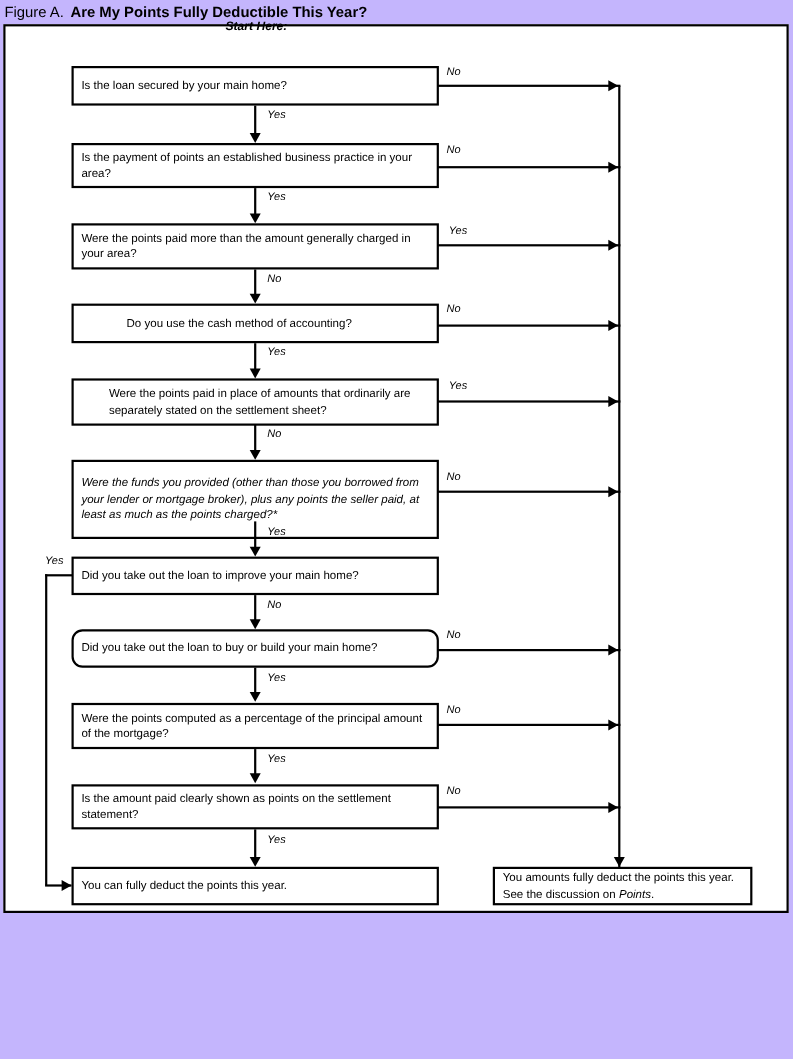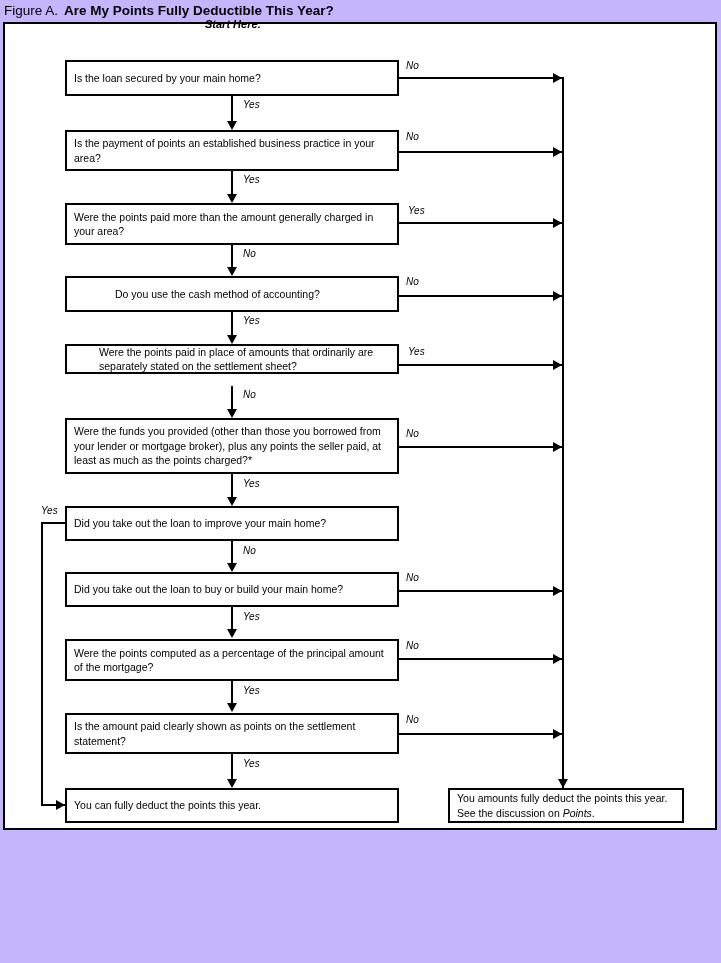--- a/index.html
+++ b/index.html
@@ -140,33 +140,33 @@
   </div>
 
   <div class="node" style="left:65px; top:203px; width:334px; height:42px;">
     <span class="txt">Were the points paid more than the amount generally charged in your area?</span>
   </div>
 
   <div class="node" style="left:65px; top:276px; width:334px; height:36px;padding-left:48px;">
     <span class="txt">Do you use the cash method of accounting?</span>
   </div>
 
-  <div class="node" style="left:65px; top:344px; width:334px; height:30px;padding-left:32px;">
+  <div class="node" style="left:65px; top:344px; width:334px; height:43px;padding-left:32px;">
     <span class="txt">Were the points paid in place of amounts that ordinarily are separately stated on the settlement sheet?</span>
   </div>
 
-  <div class="node" style="left:65px; top:418px; width:334px; height:56px;">
+  <div class="node" style="left:65px; top:418px; width:334px; height:72px;font-style:italic;">
     <span class="txt">Were the funds you provided (other than those you borrowed from your lender or mortgage broker), plus any points the seller paid, at least as much as the points charged?*</span>
   </div>
 
   <div class="node" style="left:65px; top:506px; width:334px; height:35px;">
     <span class="txt">Did you take out the loan to improve your main home?</span>
   </div>
 
-  <div class="node" style="left:65px; top:572px; width:334px; height:35px;">
+  <div class="node" style="left:65px; top:572px; width:334px; height:35px;border-radius:10px;">
     <span class="txt">Did you take out the loan to buy or build your main home?</span>
   </div>
 
   <div class="node" style="left:65px; top:639px; width:334px; height:42px;">
     <span class="txt">Were the points computed as a percentage of the principal amount of the mortgage?</span>
   </div>
 
   <div class="node" style="left:65px; top:713px; width:334px; height:41px;">
     <span class="txt">Is the amount paid clearly shown as points on the settlement statement?</span>
   </div>

